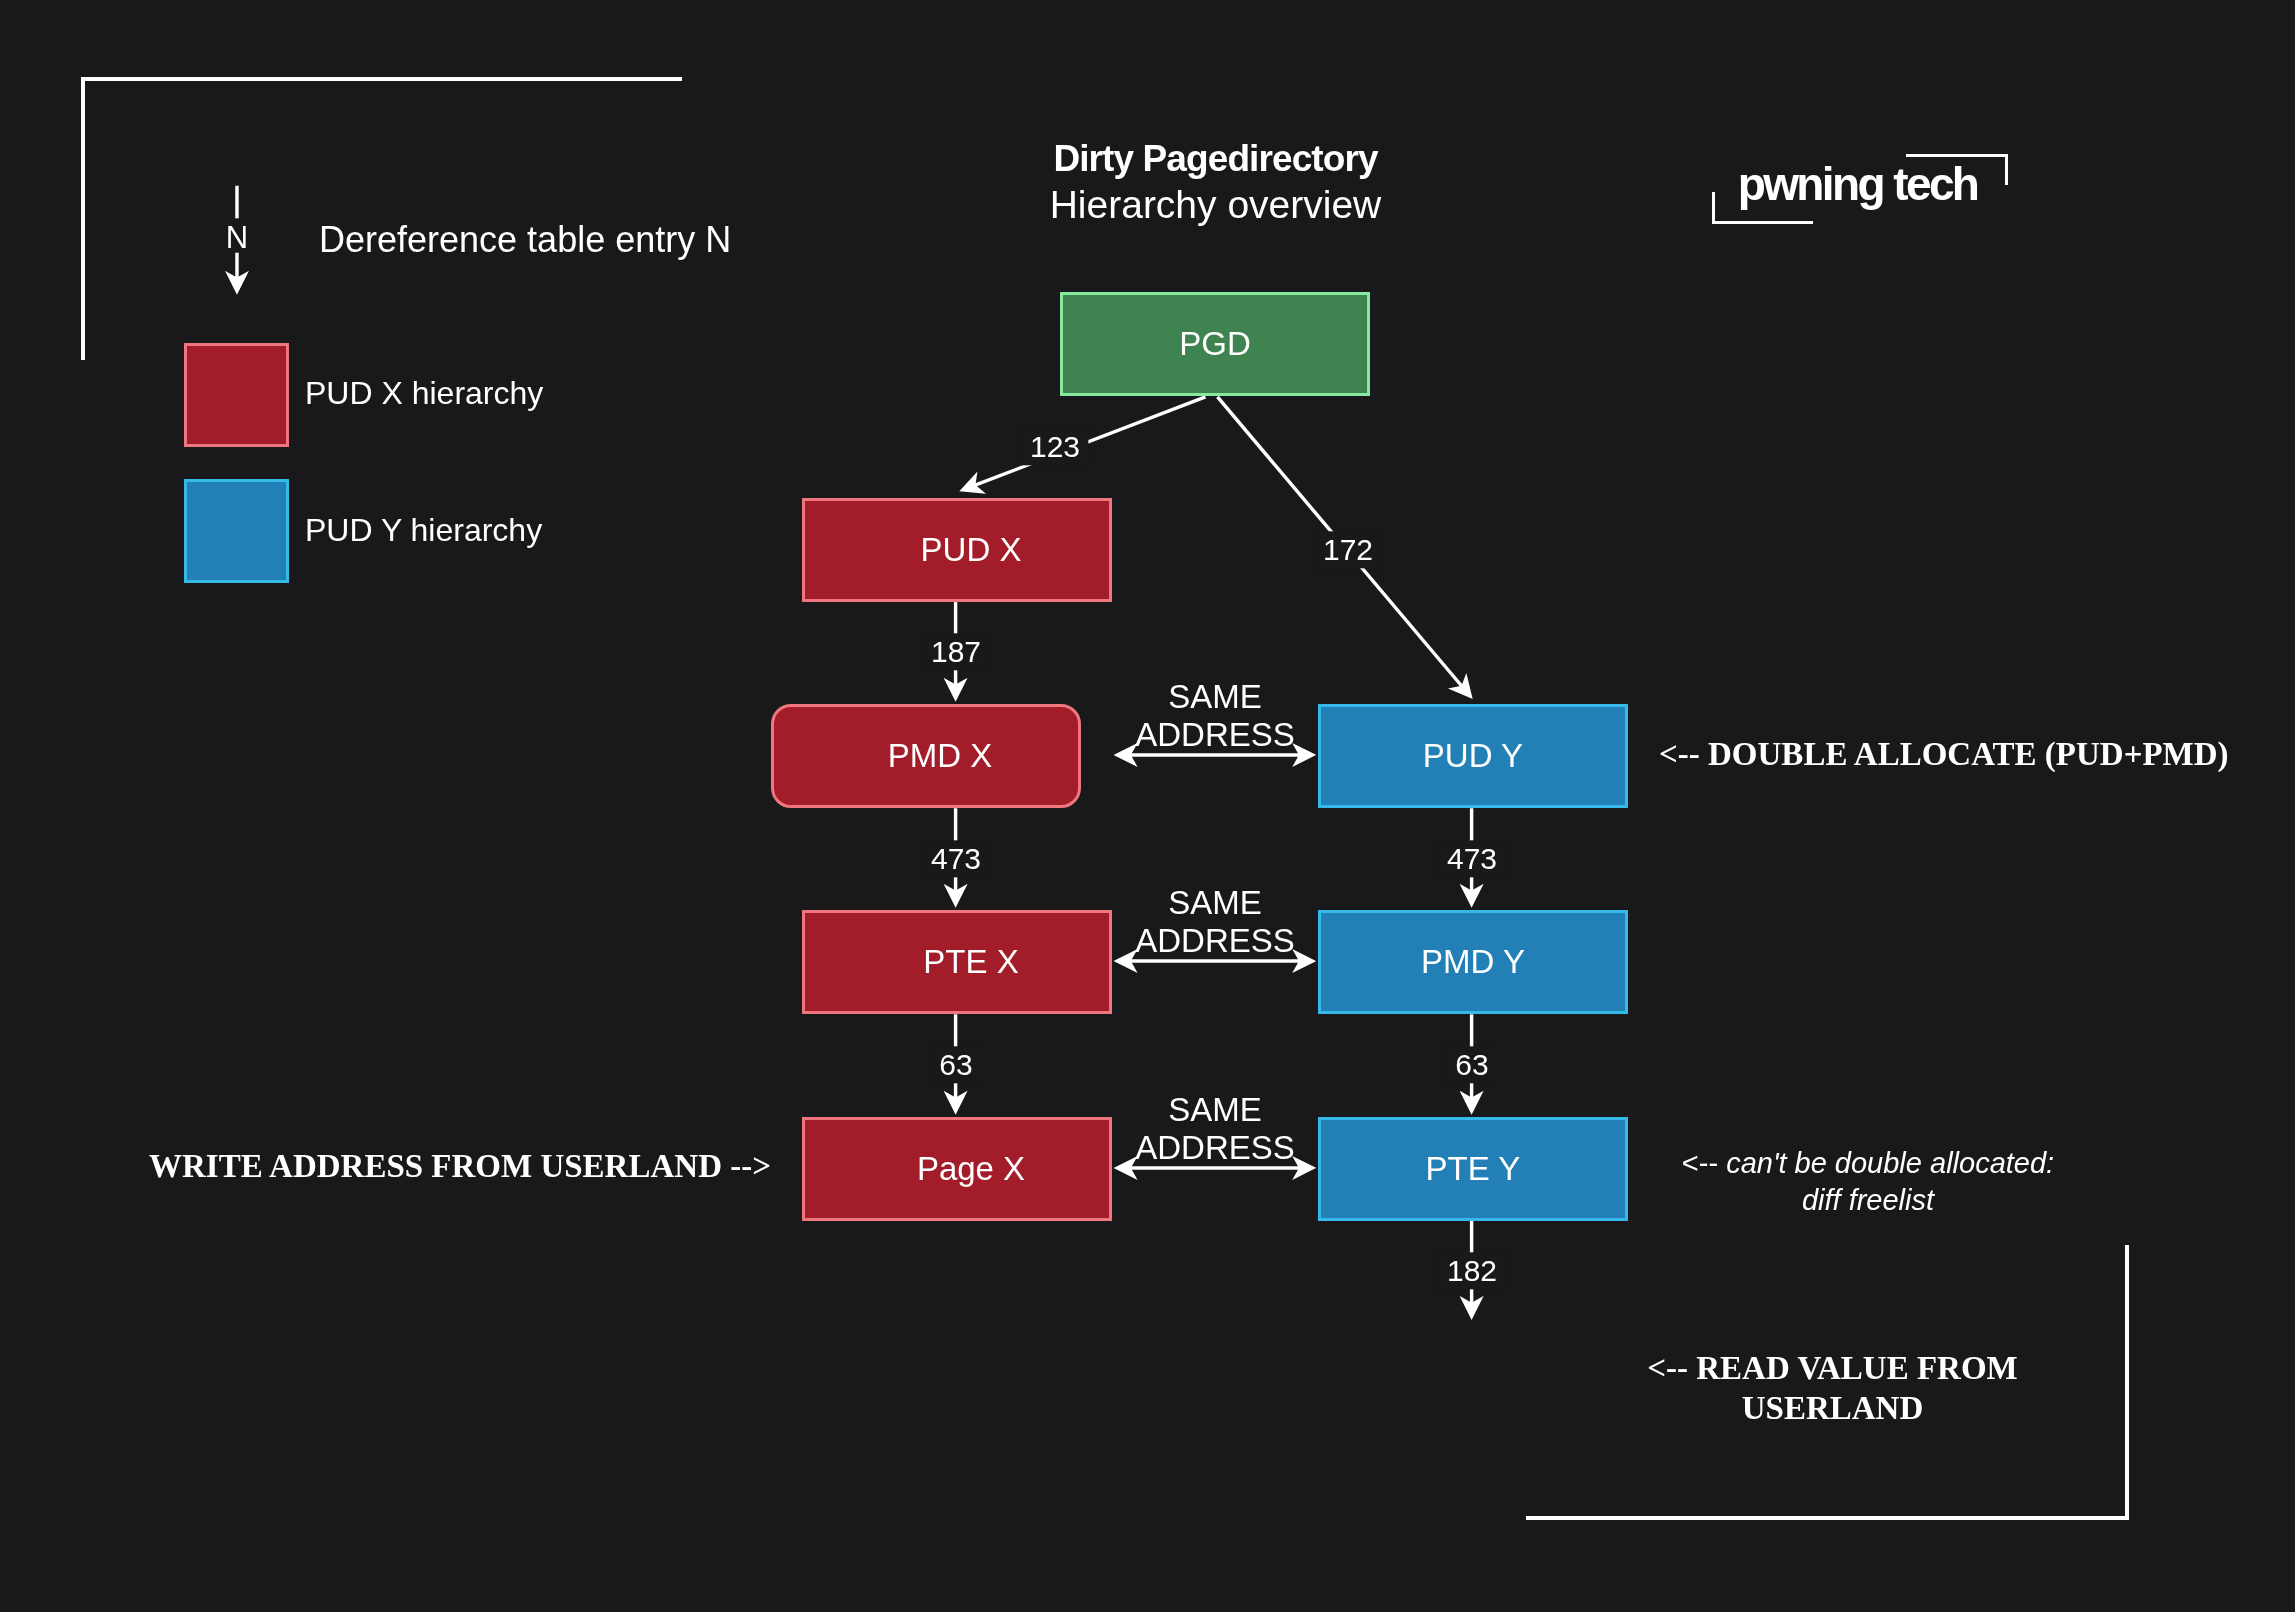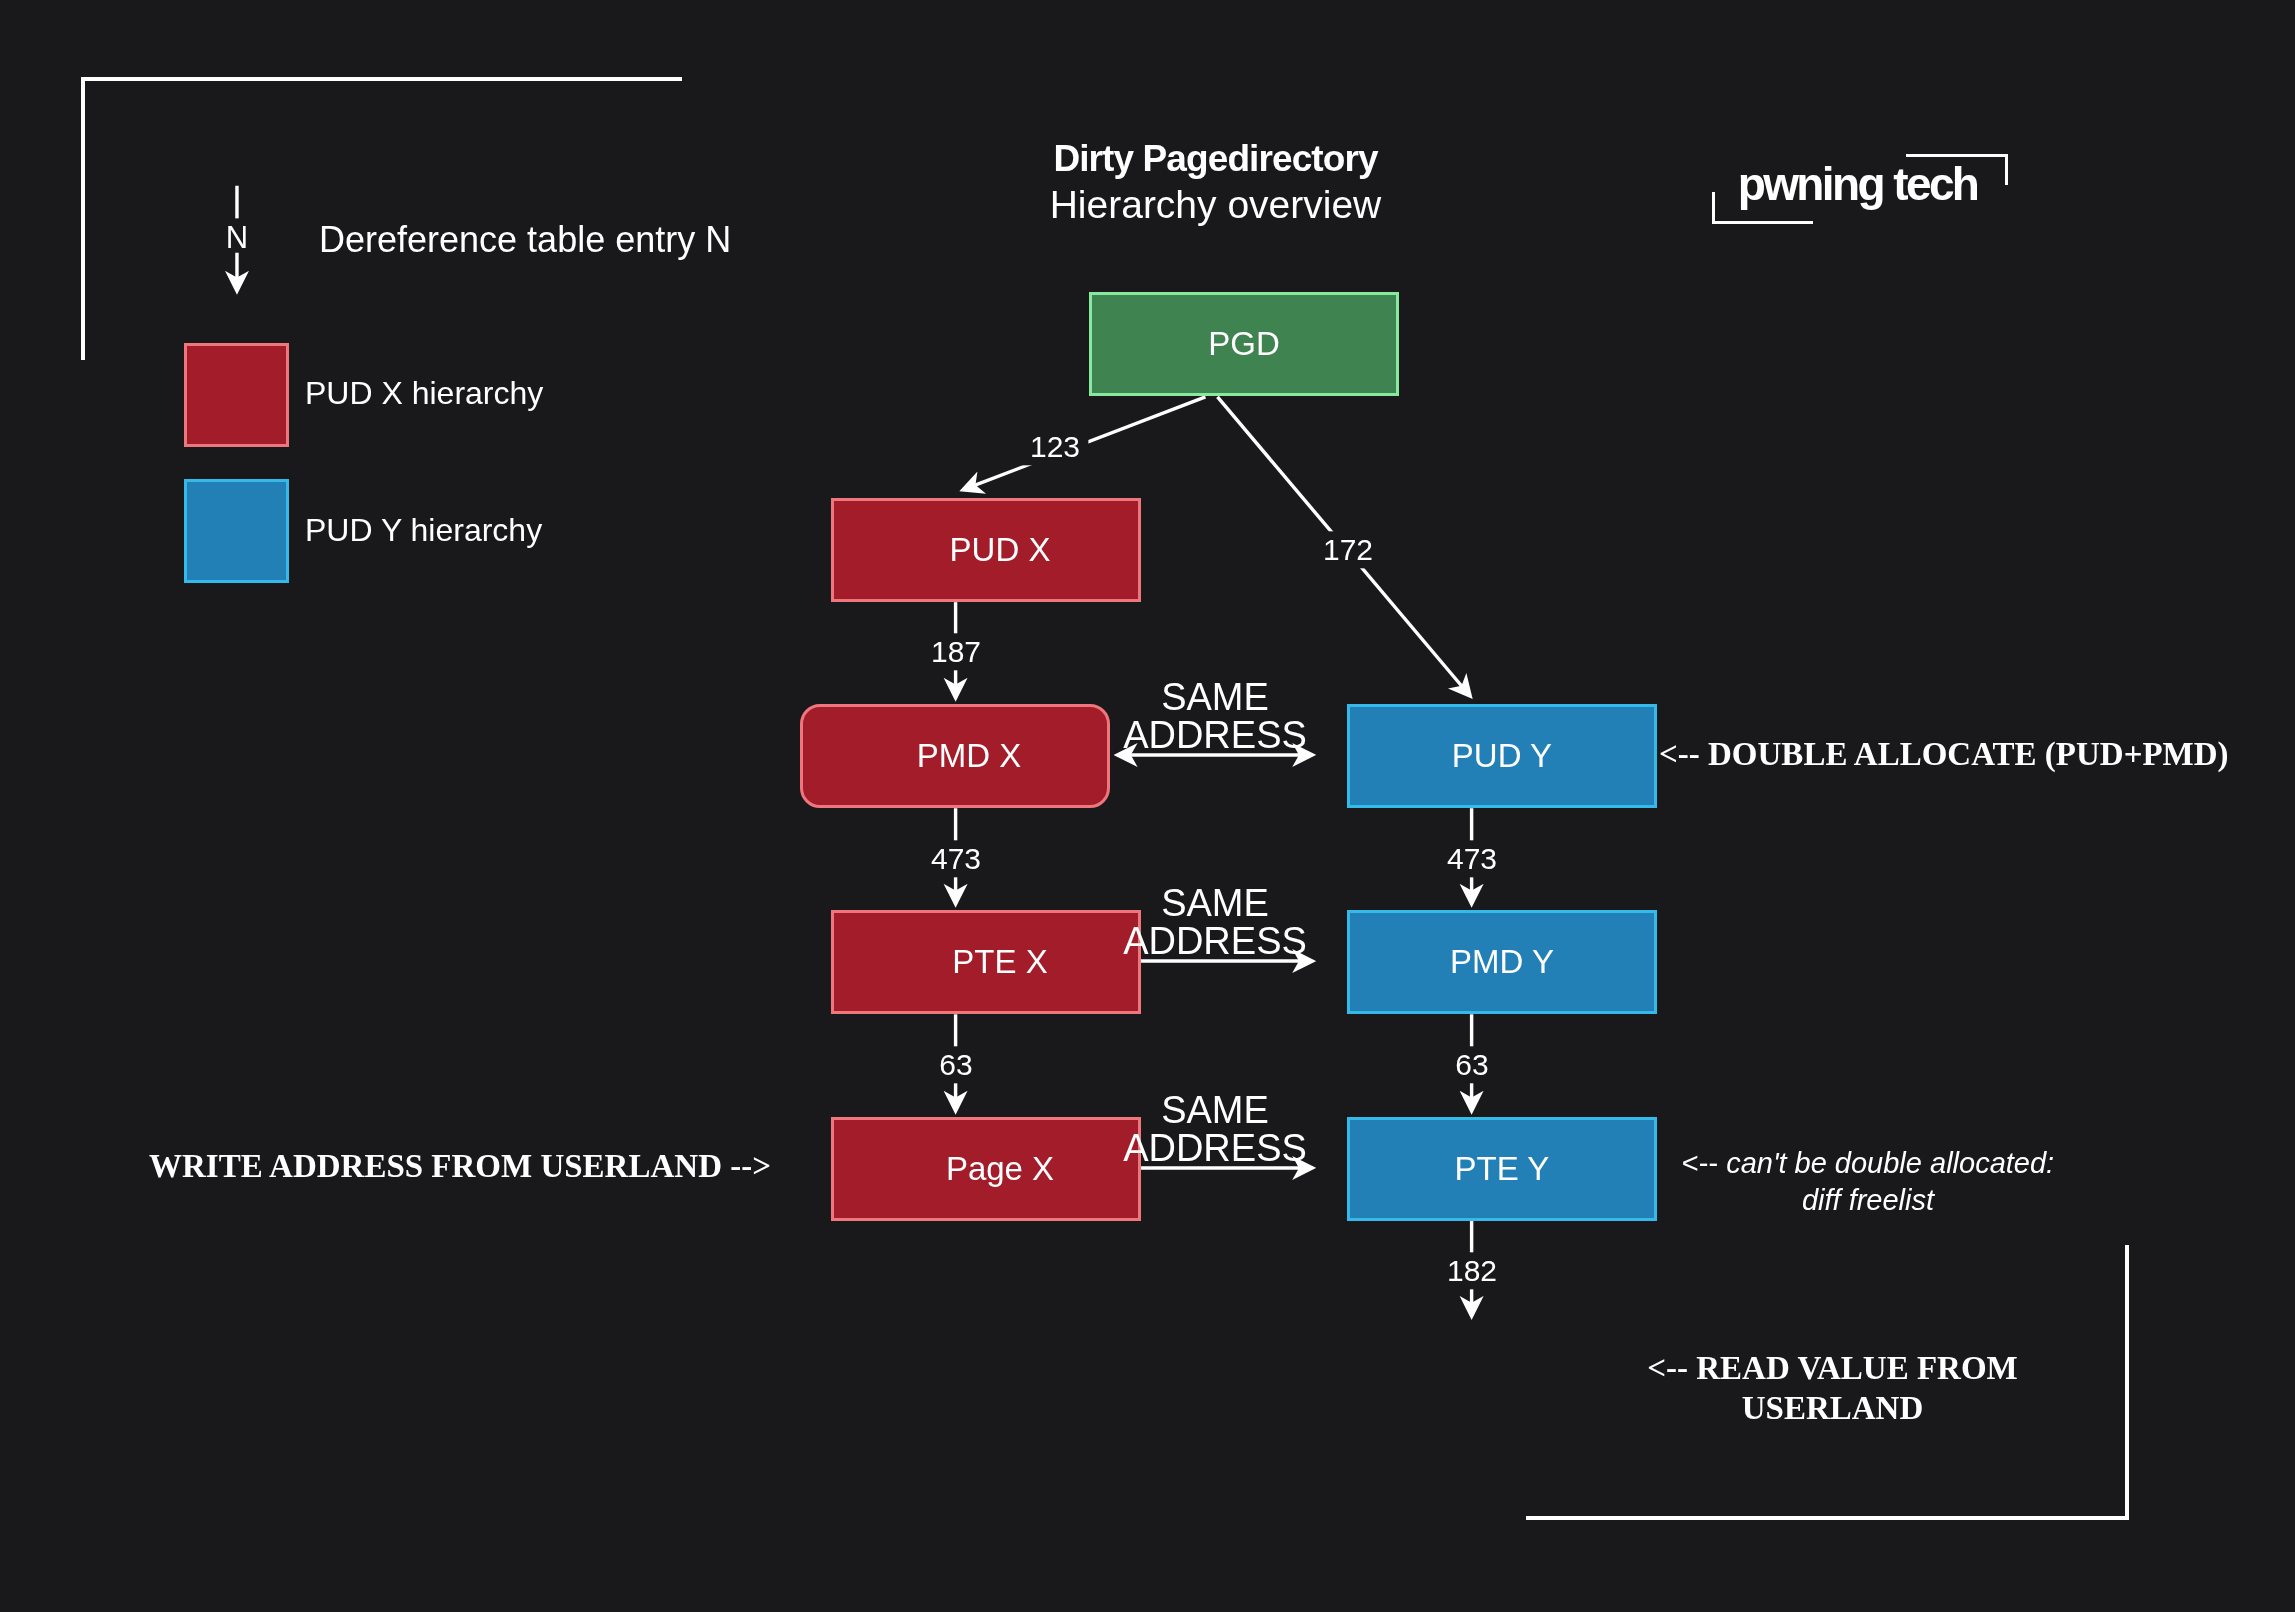--- a/index.html
+++ b/index.html
@@ -44,37 +44,37 @@
   .legend-swatch { position: absolute; width: 105px; height: 104px; border: 3.4px solid; }
   .legend-swatch.red  { left: 184px; top: 343px; background: var(--red-fill);  border-color: var(--red-border); }
   .legend-swatch.blue { left: 184px; top: 479px; background: var(--blue-fill); border-color: var(--blue-border); }
   .legend-label { position: absolute; left: 305px; font-size: 32px; line-height: 38px; }
   .legend-n { position: absolute; left: 237px; top: 238px; transform: translate(-50%,-50%); font-size: 31px; }
 
   
   .node {
     position: absolute; width: 310px; height: 104px;
     display: flex; align-items: center; justify-content: center;
-    font-size: 33px; color: #ffffff; margin-left: 29px;
+    font-size: 33px; color: #ffffff;
   }
   .node.green { background: var(--green-fill); border: 3.4px solid var(--green-border); }
   .node.red   { background: var(--red-fill);   border: 3.4px solid var(--red-border); padding-left: 28px; }
   .node.blue  { background: var(--blue-fill);  border: 3.4px solid var(--blue-border); }
 
   
   .edge-label {
     position: absolute; transform: translate(-50%,-50%);
     background: var(--background); padding: 1.7px 8.6px;
     font-size: 30px; white-space: nowrap;
   }
 
   
   .same-block {
     position: absolute; left: 1215px; transform: translateX(-50%);
-    text-align: center; font-size: 38px; line-height: 38px; white-space: nowrap;
+    text-align: center; font-size: 33px; line-height: 38px; white-space: nowrap;
   }
 
   
   .annotation { position: absolute; font-size: 33px; font-weight: bold; line-height: 40px; white-space: nowrap; font-family: Liberation Serif, serif; }
   .annotation.center { text-align: center; white-space: normal; }
   .annotation-italic {
     position: absolute; font-size: 29px; font-style: italic; font-weight: normal;
     line-height: 37px; text-align: center;
   }
   .arrow-prefix { font-style: normal; }

